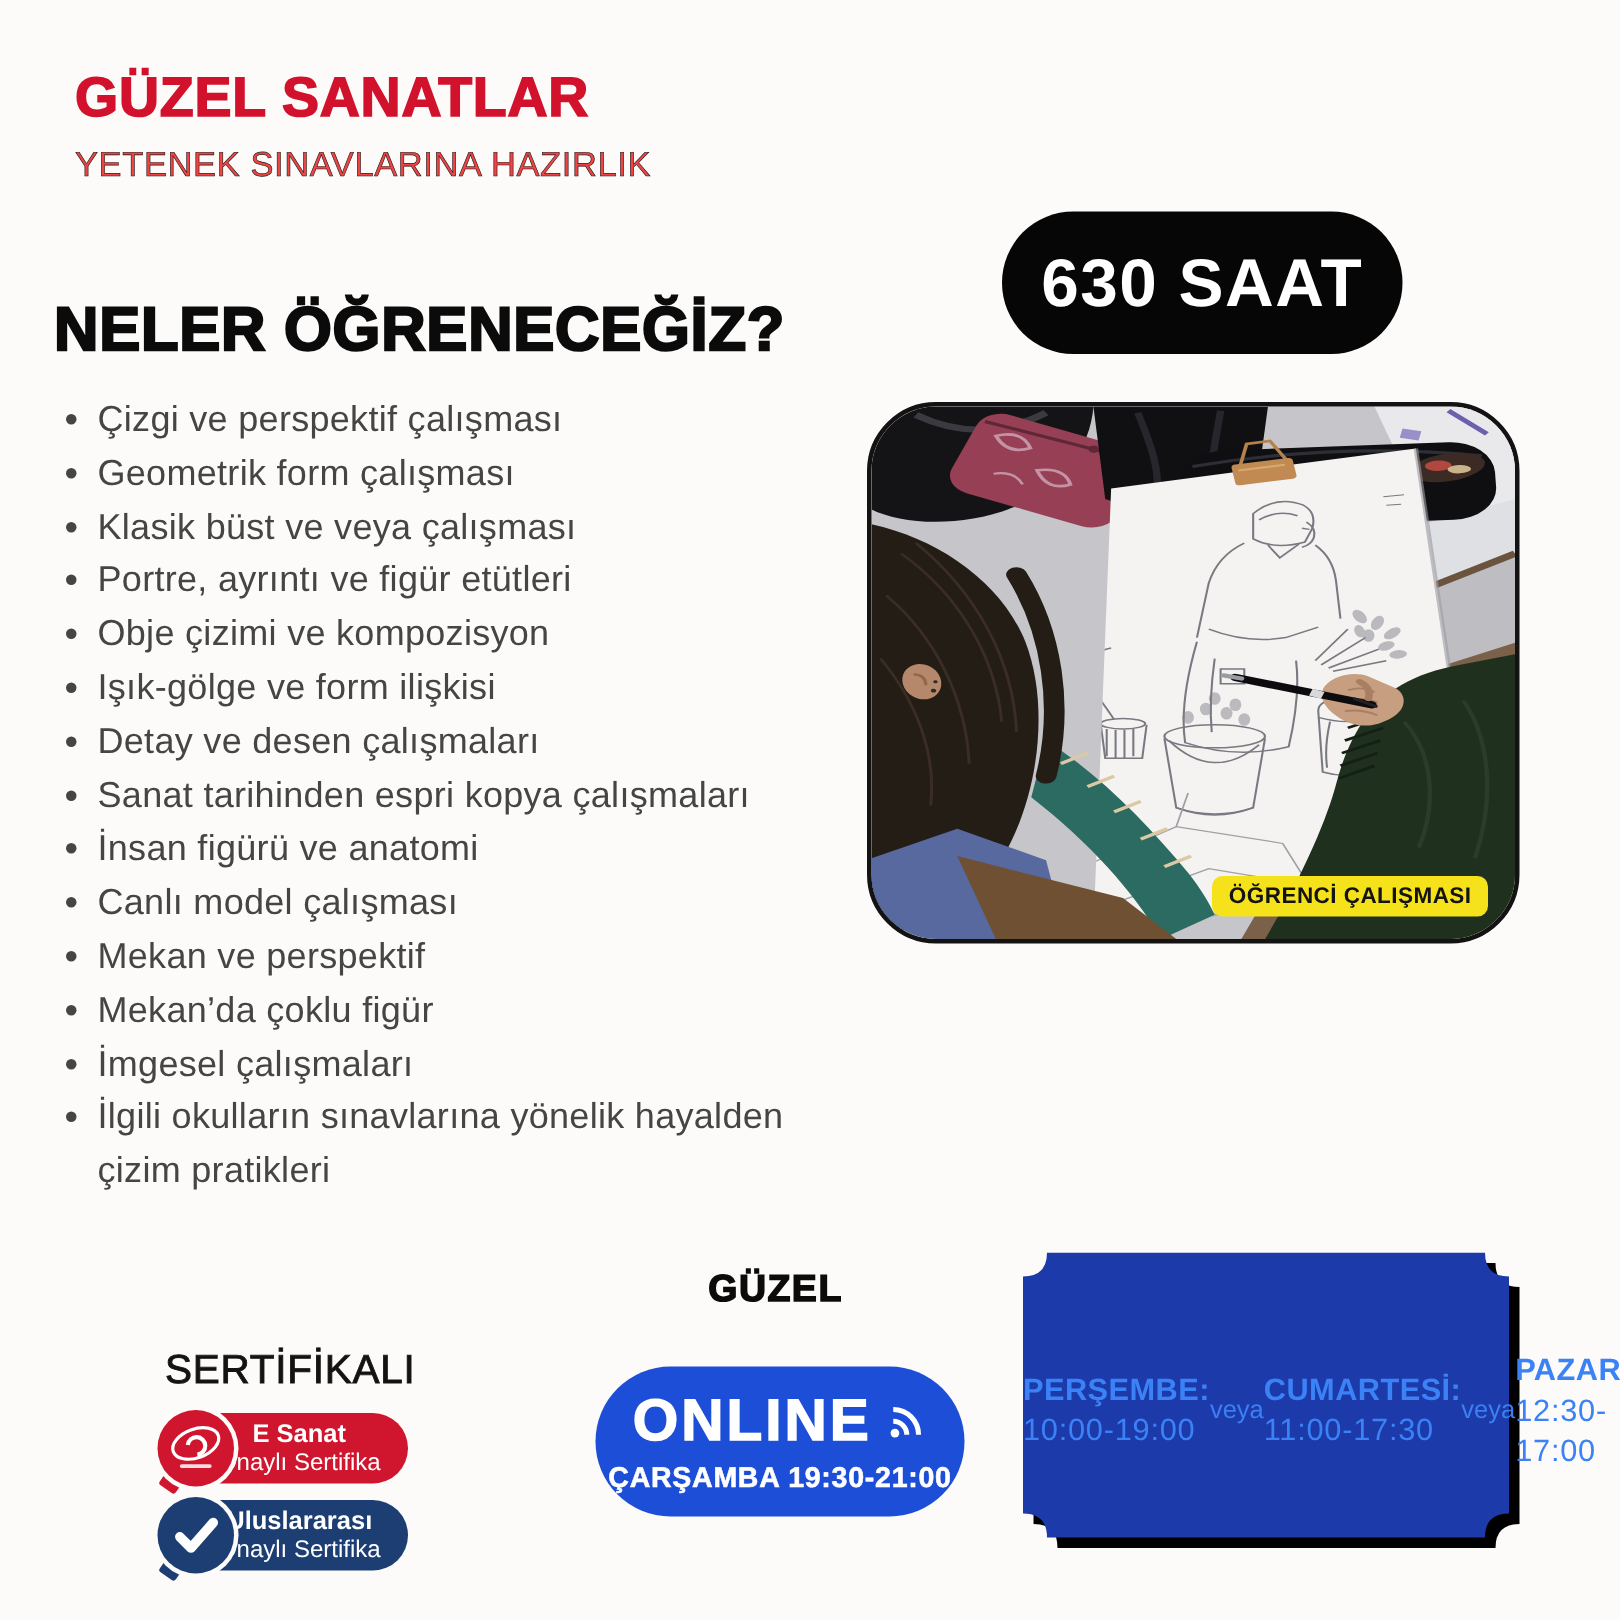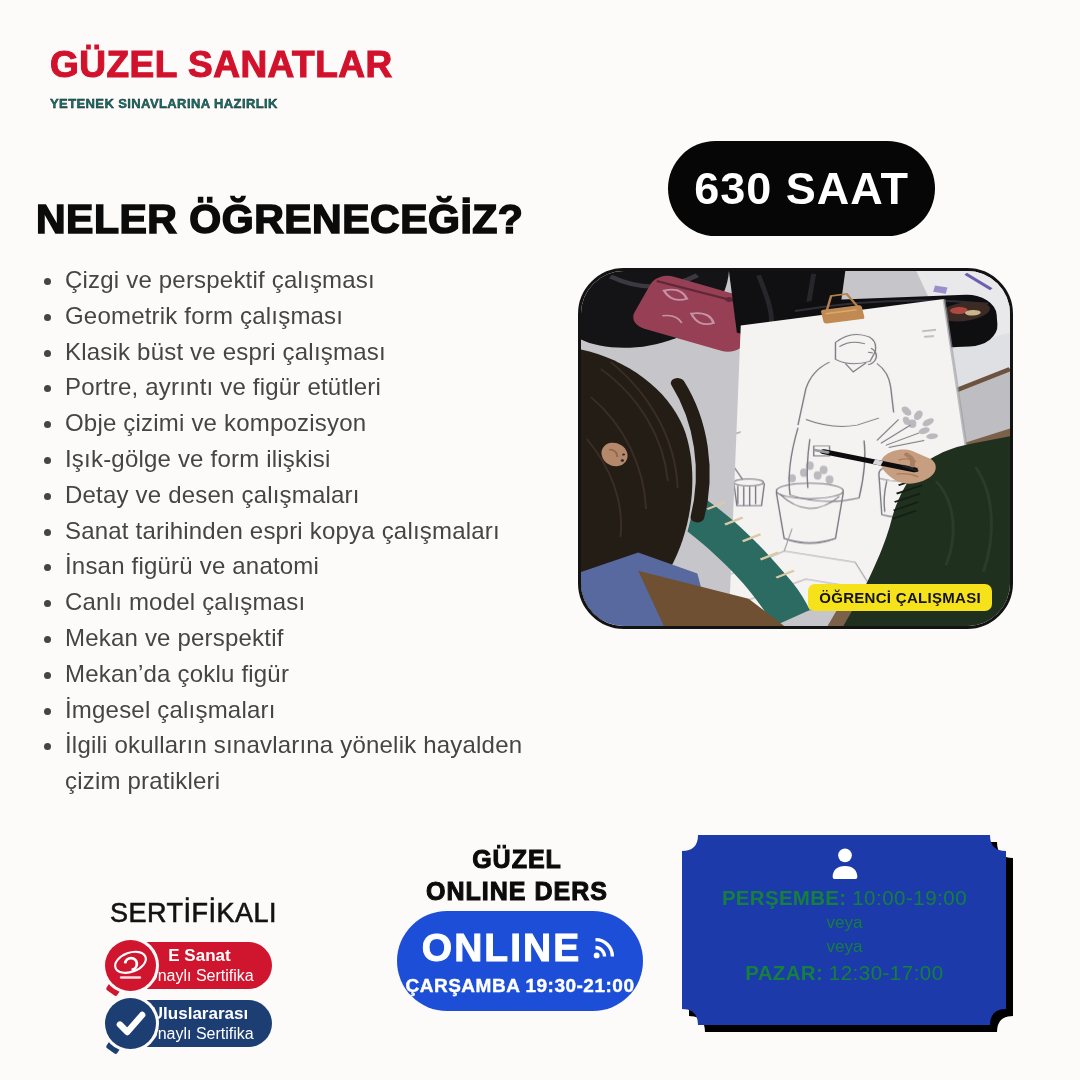--- a/index.html
+++ b/index.html
@@ -10,22 +10,22 @@
     font-family:"Liberation Sans", sans-serif;
   }
   .abs { position:absolute; }
 
   
   .brand-title {
     left:50px; top:44px; font-size:37px; font-weight:800; letter-spacing:.5px;
     color:#d2122c; -webkit-text-stroke:1.1px #d2122c;
   }
   .brand-subtitle {
-    left:50px; top:96px; font-size:13px; font-weight:700; letter-spacing:.4px;
-    color:#0f766e; -webkit-text-stroke:.4px #151515;
+    left:50px; top:96px; font-size:23px; font-weight:400; letter-spacing:.4px;
+    color:#ef4444; -webkit-text-stroke:.4px #151515;
   }
 
   
   .section-heading {
     left:36px; top:196px; font-size:41px; font-weight:900; letter-spacing:.5px;
     color:#0b0b0b; -webkit-text-stroke:1.6px #0b0b0b;
   }
   .learning-list {
     left:42px; top:262px; width:492px; margin:0; padding-left:23px;
   }
@@ -88,38 +88,38 @@
     display:flex; flex-direction:column; align-items:center; justify-content:center; gap:5px;
   }
   .online-row { display:flex; align-items:center; gap:10px; }
   .online-label { font-size:39px; font-weight:900; letter-spacing:2px; -webkit-text-stroke:1px #fff; }
   .online-schedule { font-size:19px; font-weight:800; letter-spacing:.5px; -webkit-text-stroke:.4px #fff; }
 
   
   .schedule-panel { left:682px; top:835px; width:333px; height:198px; }
   .schedule-overlay {
     position:absolute; left:0; top:0; width:325px; height:201px;
-    display:flex; flex-direction:column; align-items:center; color:#15803d; padding-top:9px;
+    display:flex; flex-direction:row; align-items:center; color:#3b82f6; padding-top:9px;
   }
   .sch-row { font-size:20.5px; line-height:27px; }
   .sch-day { font-weight:800; letter-spacing:.3px; }
   .sch-time { font-weight:400; letter-spacing:.5px; }
   .sch-sep { font-size:17px; line-height:24px; font-weight:400; opacity:.97; }
 </style>
 </head>
 <body>
 
 <div class="abs brand-title">GÜZEL SANATLAR</div>
 <div class="abs brand-subtitle">YETENEK SINAVLARINA HAZIRLIK</div>
 
 <div class="abs section-heading">NELER ÖĞRENECEĞİZ?</div>
 <ul class="abs learning-list">
   <li>Çizgi ve perspektif çalışması</li>
   <li>Geometrik form çalışması</li>
-  <li>Klasik büst ve espri çalışması</li>
+  <li>Klasik büst ve veya çalışması</li>
   <li>Portre, ayrıntı ve figür etütleri</li>
   <li>Obje çizimi ve kompozisyon</li>
   <li>Işık-gölge ve form ilişkisi</li>
   <li>Detay ve desen çalışmaları</li>
   <li>Sanat tarihinden espri kopya çalışmaları</li>
   <li>İnsan figürü ve anatomi</li>
   <li>Canlı model çalışması</li>
   <li>Mekan ve perspektif</li>
   <li>Mekan’da çoklu figür</li>
   <li>İmgesel çalışmaları</li>
@@ -312,21 +312,20 @@
   </div>
   <div class="cb-circle cb-blue">
     <svg viewBox="0 0 48 48" width="51" height="51">
       <path d="M14 25 l7 7 l14 -16" stroke="#fff" stroke-width="6" fill="none" stroke-linecap="round" stroke-linejoin="round"></path>
     </svg>
   </div>
 </div>
 
 <div class="abs gift-text">
   <div>GÜZEL</div>
-  <div>ONLINE DERS</div>
 </div>
 
 <div class="abs online-pill">
   <div class="online-row">
     <span class="online-label">ONLINE</span>
     <svg width="27" height="27" viewBox="0 0 24 24">
       <circle cx="5" cy="19" r="2.6" fill="#fff"></circle>
       <path d="M4,12 a8,8 0 0 1 8,8" fill="none" stroke="#fff" stroke-width="3"></path>
       <path d="M4,5 a15,15 0 0 1 15,15" fill="none" stroke="#fff" stroke-width="3"></path>
     </svg>
@@ -342,19 +341,23 @@
   <div class="schedule-overlay">
     <svg width="40" height="40" viewBox="0 0 24 24">
       <circle cx="12" cy="6.8" r="4.1" fill="#fff"></circle>
       <path d="M12 13.2 c-4.8 0-7.4 2.7-7.4 6.4 0 .8.6 1.4 1.3 1.4 h12.2 c.7 0 1.3-.6 1.3-1.4 0-3.7-2.6-6.4-7.4-6.4 z" fill="#fff"></path>
     </svg>
     <div class="sch-row">
       <span class="sch-day">PERŞEMBE:</span>
       <span class="sch-time">10:00-19:00</span>
     </div>
     <div class="sch-sep">veya</div>
+    <div class="sch-row">
+      <span class="sch-day">CUMARTESİ:</span>
+      <span class="sch-time">11:00-17:30</span>
+    </div>
     <div class="sch-sep">veya</div>
     <div class="sch-row">
       <span class="sch-day">PAZAR:</span>
       <span class="sch-time">12:30-17:00</span>
     </div>
   </div>
 </div>
 
 </body></html>

